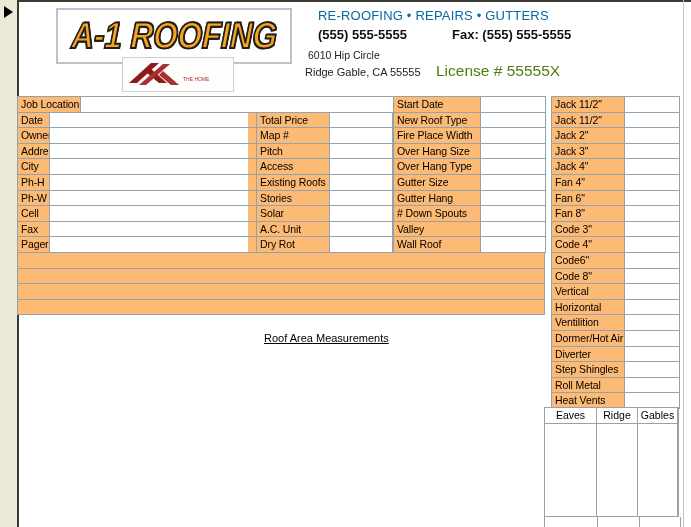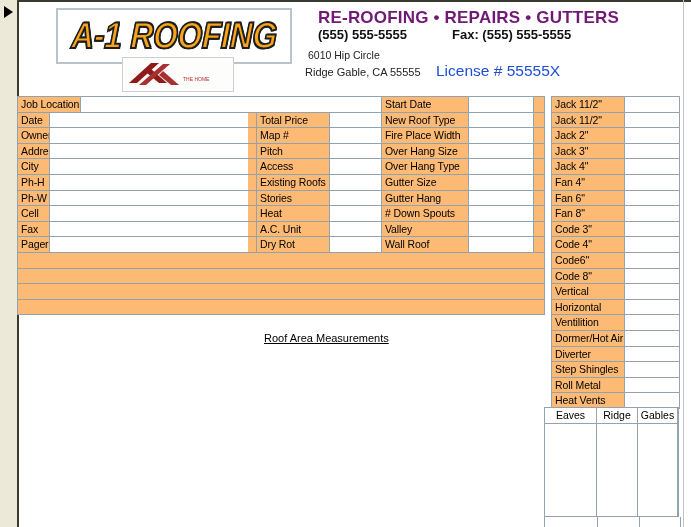--- a/index.html
+++ b/index.html
@@ -16,26 +16,26 @@
 
   
   .logo-box{position:absolute;left:56px;top:8px;width:232px;height:52px;background:#fff;
             border:2px solid #b9c3cc;display:flex;align-items:center;justify-content:center;overflow:hidden;}
   .logo-text{font-weight:bold;font-style:italic;font-size:33px;white-space:nowrap;color:#f9a41d;
              -webkit-text-stroke:1.6px #1d1d1d;text-shadow:1px 1px 0 #1d1d1d,-1px 1px 0 #1d1d1d,1px -1px 0 #1d1d1d;
              transform:scaleY(1.12) scaleX(0.95) skewX(-2deg);letter-spacing:0px;}
   .home-logo{position:absolute;left:122px;top:57px;width:110px;height:33px;background:#fdfdfc;
              border:1px solid #cfcfcf;display:flex;align-items:center;}
   .home-logo-text{font-size:5px;color:#b03030;line-height:5px;margin-left:-10px;margin-top:10px;}
-  .svc{position:absolute;left:318px;top:8px;font-size:17px;font-weight:bold;color:#701a75;letter-spacing:.2px;}
+  .svc{position:absolute;left:318px;top:8px;font-size:13px;font-weight:normal;color:#0369a1;letter-spacing:.2px;}
   .phone{position:absolute;left:318px;top:27px;font-size:13px;font-weight:bold;color:#111;}
   .faxgrp{position:absolute;left:452px;top:27px;font-size:13px;font-weight:bold;color:#111;}
   .addr1{position:absolute;left:308px;top:49px;font-size:10.5px;color:#222;}
   .addr2{position:absolute;left:305px;top:66px;font-size:11px;color:#222;}
-  .license{position:absolute;left:436px;top:62px;font-size:15.5px;color:#1d4ed8;}
+  .license{position:absolute;left:436px;top:62px;font-size:15.5px;color:#4d7c0f;}
 
   
   .tstack{position:absolute;}
   .trow{display:flex;height:16.6px;box-sizing:border-box;border:1px solid #92a2ae;margin-top:-1px;background:#fdba74;}
   .lbl{box-sizing:border-box;border-right:1px solid #92a2ae;font-size:10.5px;color:#000;
        padding:1px 0 0 3px;white-space:nowrap;overflow:hidden;letter-spacing:-0.1px;}
   .val{box-sizing:border-box;background:#fff;}
   .rep{display:contents;}
 
   
@@ -44,21 +44,21 @@
   #left-stack .val{width:198px;}
   #left-stack .trow.jl .lbl{width:63px;}
   #left-stack .trow.jl .val{width:314px;}
   #left-stack .trow.notes .val{width:486px;}
   #left-stack .trow.line{width:528px;border-left:1px solid #92a2ae;}
 
   #mid-stack{left:256px;top:112.6px;}
   #mid-stack .lbl{width:73px;}
   #mid-stack .val{width:62px;}
 
-  #colc-stack{left:381px;top:97px;}
+  #colc-stack{left:393px;top:97px;}
   #colc-stack .lbl{width:87px;}
   #colc-stack .val{width:64px;}
 
   #far-stack{left:551px;top:97px;}
   #far-stack .lbl{width:73px;}
   #far-stack .val{width:54px;}
 
   #measure-head{left:544px;top:408px;}
   .mcell{box-sizing:border-box;border-right:1px solid #a3a3a3;font-size:10.5px;color:#000;
          text-align:center;padding-top:1px;background:#fff;}
@@ -187,21 +187,21 @@
         <div class="lbl">Existing Roofs</div>
         <div class="val"></div>
       </div>
     
       <div class="trow">
         <div class="lbl">Stories</div>
         <div class="val"></div>
       </div>
     
       <div class="trow">
-        <div class="lbl">Heat</div>
+        <div class="lbl">Solar</div>
         <div class="val"></div>
       </div>
     
       <div class="trow">
         <div class="lbl">A.C. Unit</div>
         <div class="val"></div>
       </div>
     
       <div class="trow">
         <div class="lbl">Dry Rot</div>

